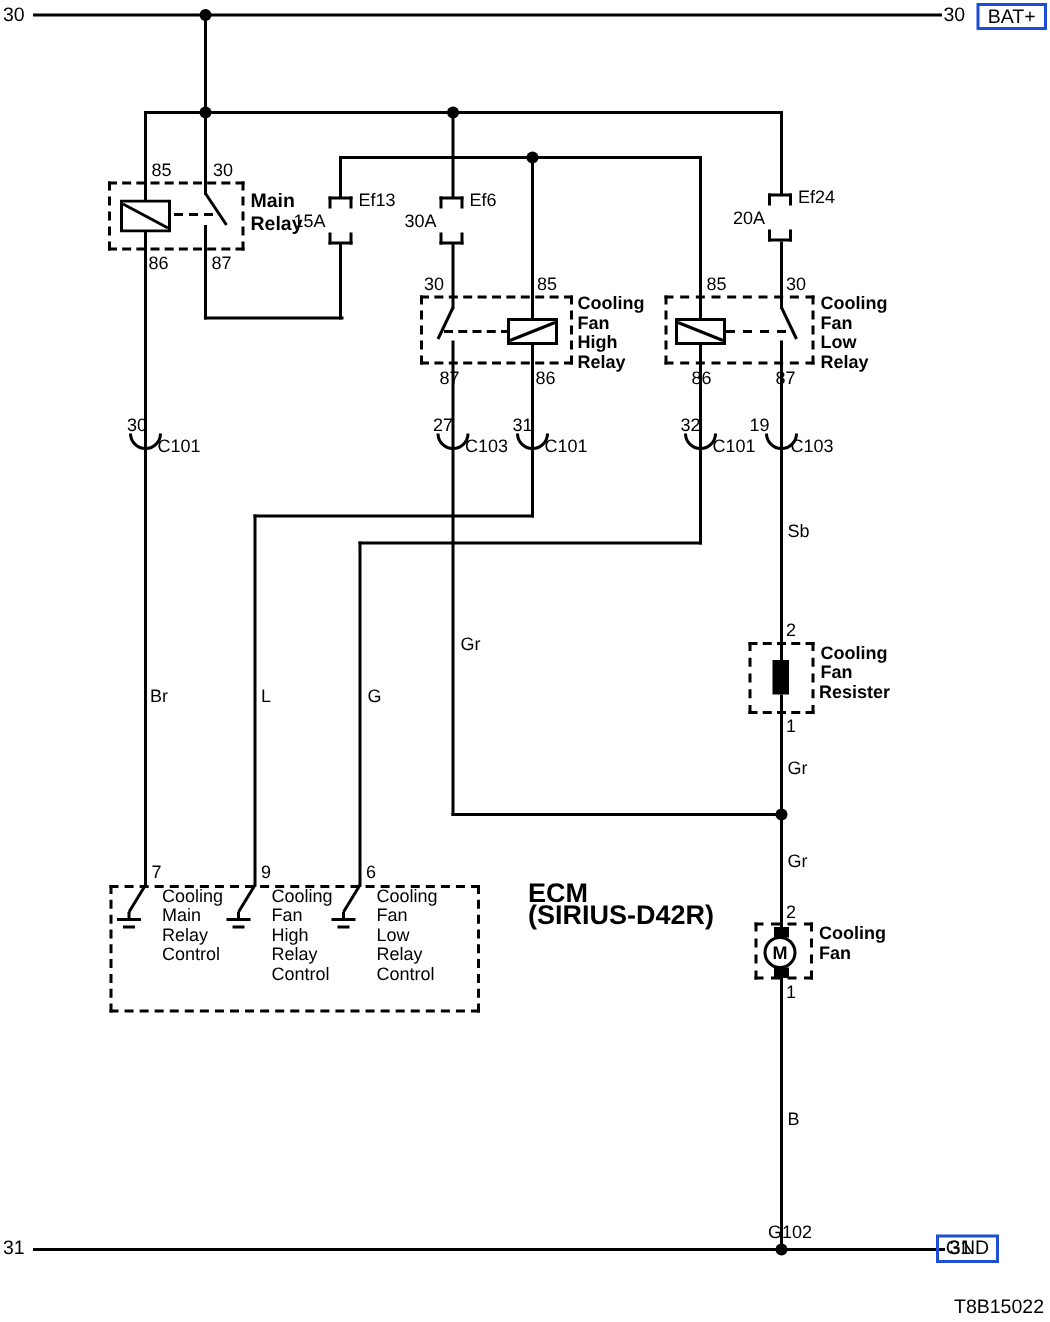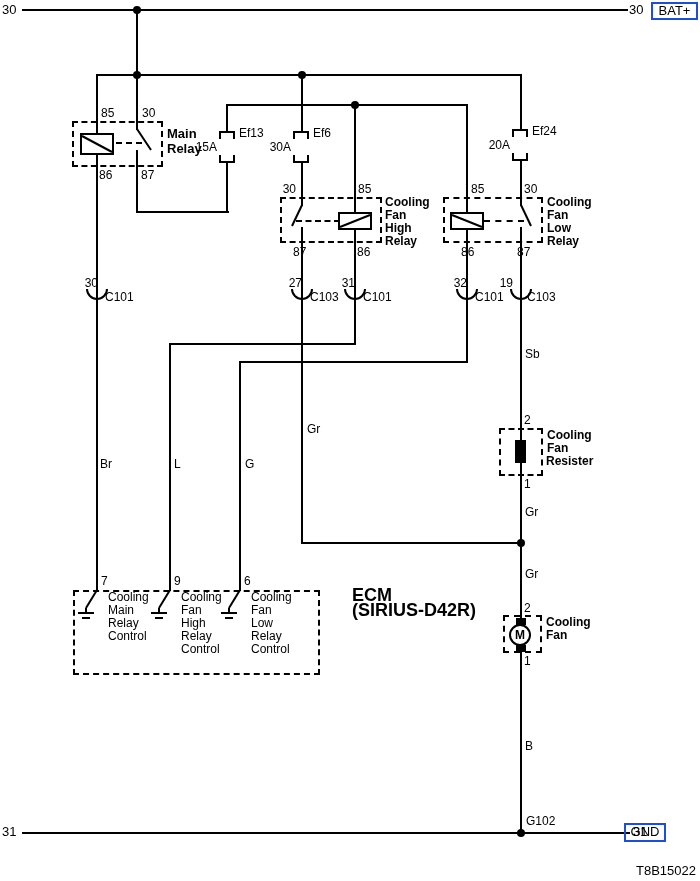--- a/index.html
+++ b/index.html
@@ -30,21 +30,21 @@
 
   <span class="t s13" style="left:2px;top:3px;">30</span>
   <div class="w" style="left:22px;top:9px;width:606px;height:2px;"></div>
   <span class="t s13" style="left:629px;top:3px;">30</span>
   <div class="sbox" style="left:651px;top:2px;width:47px;height:18px;"><span>BAT+</span></div>
 
   <span class="t s13" style="left:2px;top:825px;">31</span>
   <div class="w" style="left:22px;top:832px;width:608px;height:2px;"></div>
   <span class="t s13" style="left:633px;top:825px;">31</span>
   <div class="sbox" style="left:624px;top:823px;width:42px;height:19px;"><span>GND</span></div>
-  <span class="t" style="left:526px;top:815px;">G102</span>
+  <span class="t" style="left:512px;top:815px;">G102</span>
   <span class="t s13" style="left:636px;top:864px;width:62px;">T8B15022</span>
 
   <div class="w" style="left:136px;top:9px;width:2px;height:67px;"></div>
   <div class="dot" style="left:133px;top:6px;"></div>
   <div class="w" style="left:96px;top:74px;width:426px;height:2px;"></div>
   <div class="dot" style="left:133px;top:71px;"></div>
   <div class="dot" style="left:298px;top:71px;"></div>
   <div class="w" style="left:226px;top:104px;width:242px;height:2px;"></div>
   <div class="dot" style="left:351px;top:101px;"></div>
 

